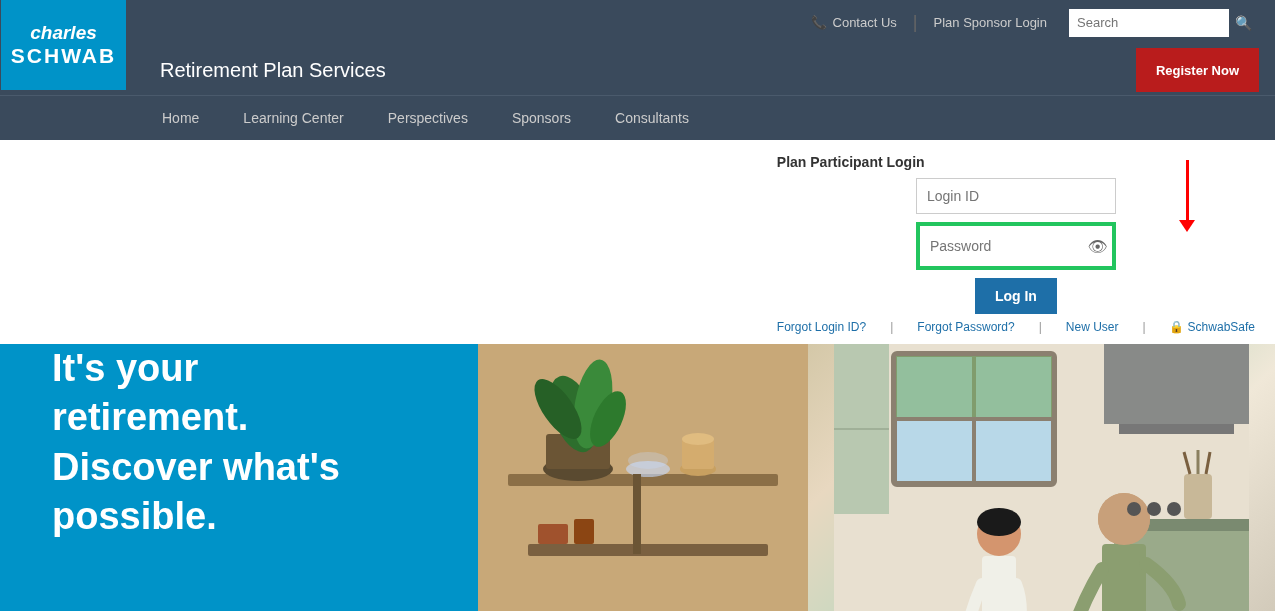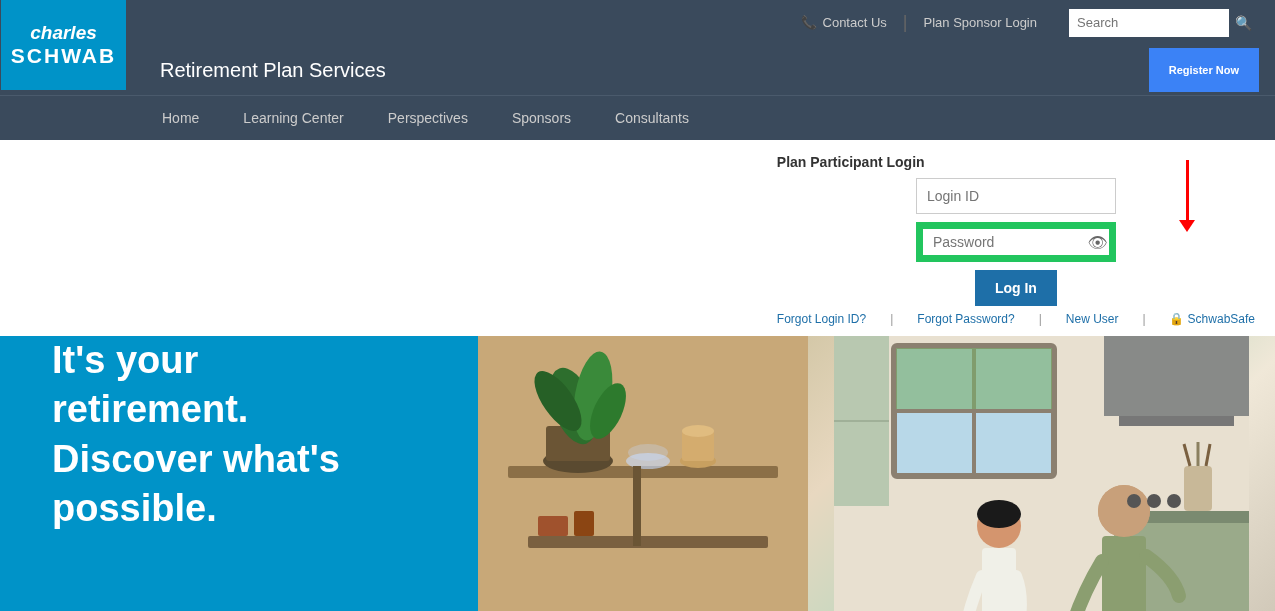--- a/index.html
+++ b/index.html
@@ -34,21 +34,21 @@
       font-size: 13px;
       padding: 0 16px;
       cursor: pointer;
     }
     .search-box {
       display: flex;
       align-items: center;
       background: #fff;
       border: none;
       height: 28px;
-      margin-left: 16px;
+      margin-left: 6px;
     }
     .search-box input {
       border: none;
       outline: none;
       font-size: 13px;
       padding: 0 8px;
       width: 160px;
       height: 28px;
       color: #999;
     }
@@ -89,25 +89,25 @@
     }
     .header-title {
       color: white;
       font-size: 20px;
       padding-left: 20px;
       font-weight: normal;
     }
     .register-btn {
       margin-left: auto;
       margin-right: 16px;
-      background-color: #3b82f6;
+      background-color: #b91c1c;
       color: white;
       border: none;
       padding: 0 20px;
-      font-size: 11px;
+      font-size: 13px;
       font-weight: bold;
       cursor: pointer;
       height: 44px;
     }
 
     
     .nav-bar {
       background-color: #3a4a5c;
       height: 45px;
       display: flex;
@@ -136,22 +136,22 @@
       border: 1px solid #ccc;
       padding: 0 10px;
       font-size: 14px;
       outline: none;
       width: 200px;
     }
     .password-wrap {
       position: relative;
     }
     .password-wrap input {
-      height: 40px;
-      border: 7px solid #22c55e;
+      height: 48px;
+      border: 4px solid #22c55e;
       padding: 0 36px 0 10px;
       font-size: 14px;
       outline: none;
       width: 200px;
     }
     .eye-icon {
       position: absolute;
       right: 8px;
       top: 50%;
       transform: translateY(-50%);

